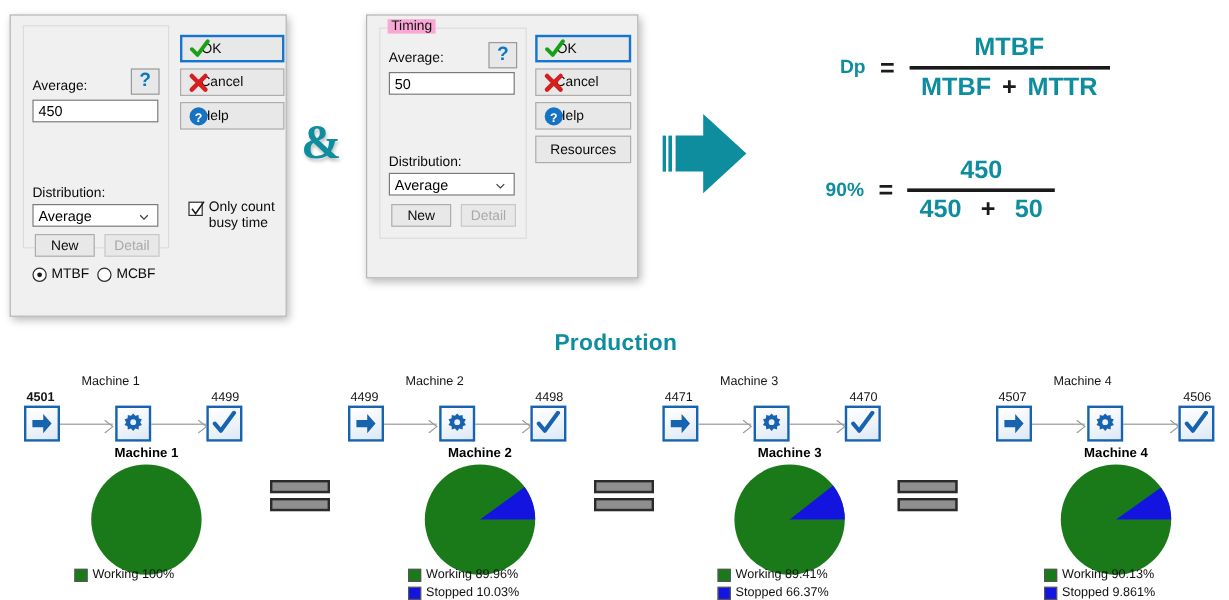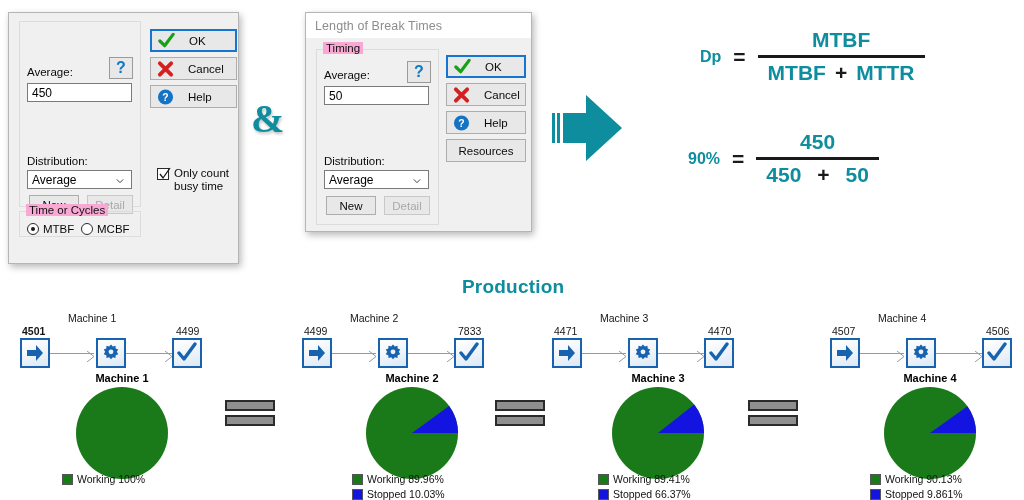--- a/index.html
+++ b/index.html
@@ -52,21 +52,21 @@
   }
 
   .btn{
     position:absolute;background:#e8e8e8;
     border:1px solid #adadad;box-sizing:border-box;
     font-size:11.5px;color:#0a0a0a;
     display:flex;align-items:center;justify-content:center;
     white-space:nowrap;
   }
   .btn.disabled{color:#a9a9a9;background:#e8e8e8;border-color:#c8c8c8;}
-  .btn.icon-btn{justify-content:flex-start;padding-left:37px;}
+  .btn.icon-btn{justify-content:flex-start;padding-left:16px;}
   .btn.default{
     border:2px solid #1675d1;background:#e8e8e8;
   }
   .btn-ico{position:absolute;left:6px;top:50%;transform:translateY(-50%);
            width:17px;height:17px;display:block;}
 
   .helpbtn{
     position:absolute;background:#e8e8e8;border:1px solid #9a9a9a;
     display:flex;align-items:center;justify-content:center;
     font-size:16px;font-weight:bold;color:#0c78c4;box-sizing:border-box;
@@ -178,23 +178,20 @@
     <div class="combo" style="left:18px;top:157px;width:105px;height:19px;">
       <span>Average</span>
       <svg class="chev" viewBox="0 0 10 10">
         <path d="M1 3 L5 7 L9 3" stroke="#3a3a3a" stroke-width="1.2" fill="none"></path>
       </svg>
     </div>
 
     <div class="btn" style="left:20px;top:182px;width:50px;height:19px;">New</div>
     <div class="btn disabled" style="left:78px;top:182px;width:46px;height:19px;">Detail</div>
 
-    <div class="groupbox" style="left:10px;top:198px;width:122px;height:26px;">
-      <span class="group-label">Time or Cycles</span>
-    </div>
     <div class="radiowrap" style="left:18px;top:210px;">
       <span class="radio on"></span>
       <span class="radio-label">MTBF</span>
     </div>
     <div class="radiowrap" style="left:72px;top:210px;">
       <span class="radio"></span>
       <span class="radio-label">MCBF</span>
     </div>
 
     <div class="btn default icon-btn" style="left:141px;top:16px;width:87px;height:23px;">
@@ -225,23 +222,20 @@
       </span>
       <span class="check-label">Only count busy time</span>
     </div>
 
   </div>
 </div>
 
 <div class="amp" style="left:251px;top:95px;">&amp;</div>
 
 <div class="dialog" style="left:305px;top:12px;width:227px;height:220px;">
-  <div class="dlg-titlebar">
-    <span class="dlg-title">Length of Break Times</span>
-  </div>
   <div class="dlg-body" style="height:193px;">
 
     <div class="groupbox" style="left:10px;top:10px;width:123px;height:176px;">
       <span class="group-label">Timing</span>
     </div>
 
     <div class="lbl" style="left:18px;top:30px;">Average:</div>
 
     <div class="helpbtn" style="left:101px;top:22px;width:24px;height:22px;">
       <span>?</span>
@@ -354,24 +348,24 @@
       <svg class="pie" width="96" height="96" viewBox="0 0 96 96" style="left: 74px; top: 385px;">
         <circle cx="48" cy="48" r="46" fill="#1a7a1a"></circle>
       </svg>
       <div class="legend" style="left: 46px; top: 473px;">
         <div class="legend-row">
           <span class="swatch" style="background: rgb(26, 122, 26);"></span>
           <span>Working 100%</span>
         </div>
       </div>
     </div>
-    <div class="abs" style="left: 12px; top: 0px; width: 1000px; height: 500px; pointer-events: none;">
+    <div class="abs" style="left: 0px; top: 0px; width: 1000px; height: 500px; pointer-events: none;">
       <div class="flow-label" style="left: 338px; top: 312px;">Machine 2</div>
       <div class="count-label" style="left: 292px; top: 325px;">4499</div>
-      <div class="count-label" style="left: 446px; top: 325px;">7833</div>
+      <div class="count-label" style="left: 446px; top: 325px;">4498</div>
       <div class="node" style="left: 290px; top: 338px;">
         <svg width="20" height="20" viewBox="0 0 20 20">
           <path d="M2 7 L11 7 L11 2 L18 10 L11 18 L11 13 L2 13 Z" fill="#1763b0"></path>
         </svg>
       </div>
       <div class="node" style="left: 366px; top: 338px;">
         <svg width="20" height="20" viewBox="0 0 24 24">
           <path d="M12 1.8 L14.2 4.2 L17.4 3.3 L17.6 6.6 L20.7 7.8 L19 10.6 L20.7 13.4 L17.6 14.6 L17.4 17.9 L14.2 17 L12 19.4 L9.8 17 L6.6 17.9 L6.4 14.6 L3.3 13.4 L5 10.6 L3.3 7.8 L6.4 6.6 L6.6 3.3 L9.8 4.2 Z" fill="#1763b0"></path>
           <circle cx="12" cy="10.6" r="2.9" fill="#e9f1fa"></circle>
         </svg>

